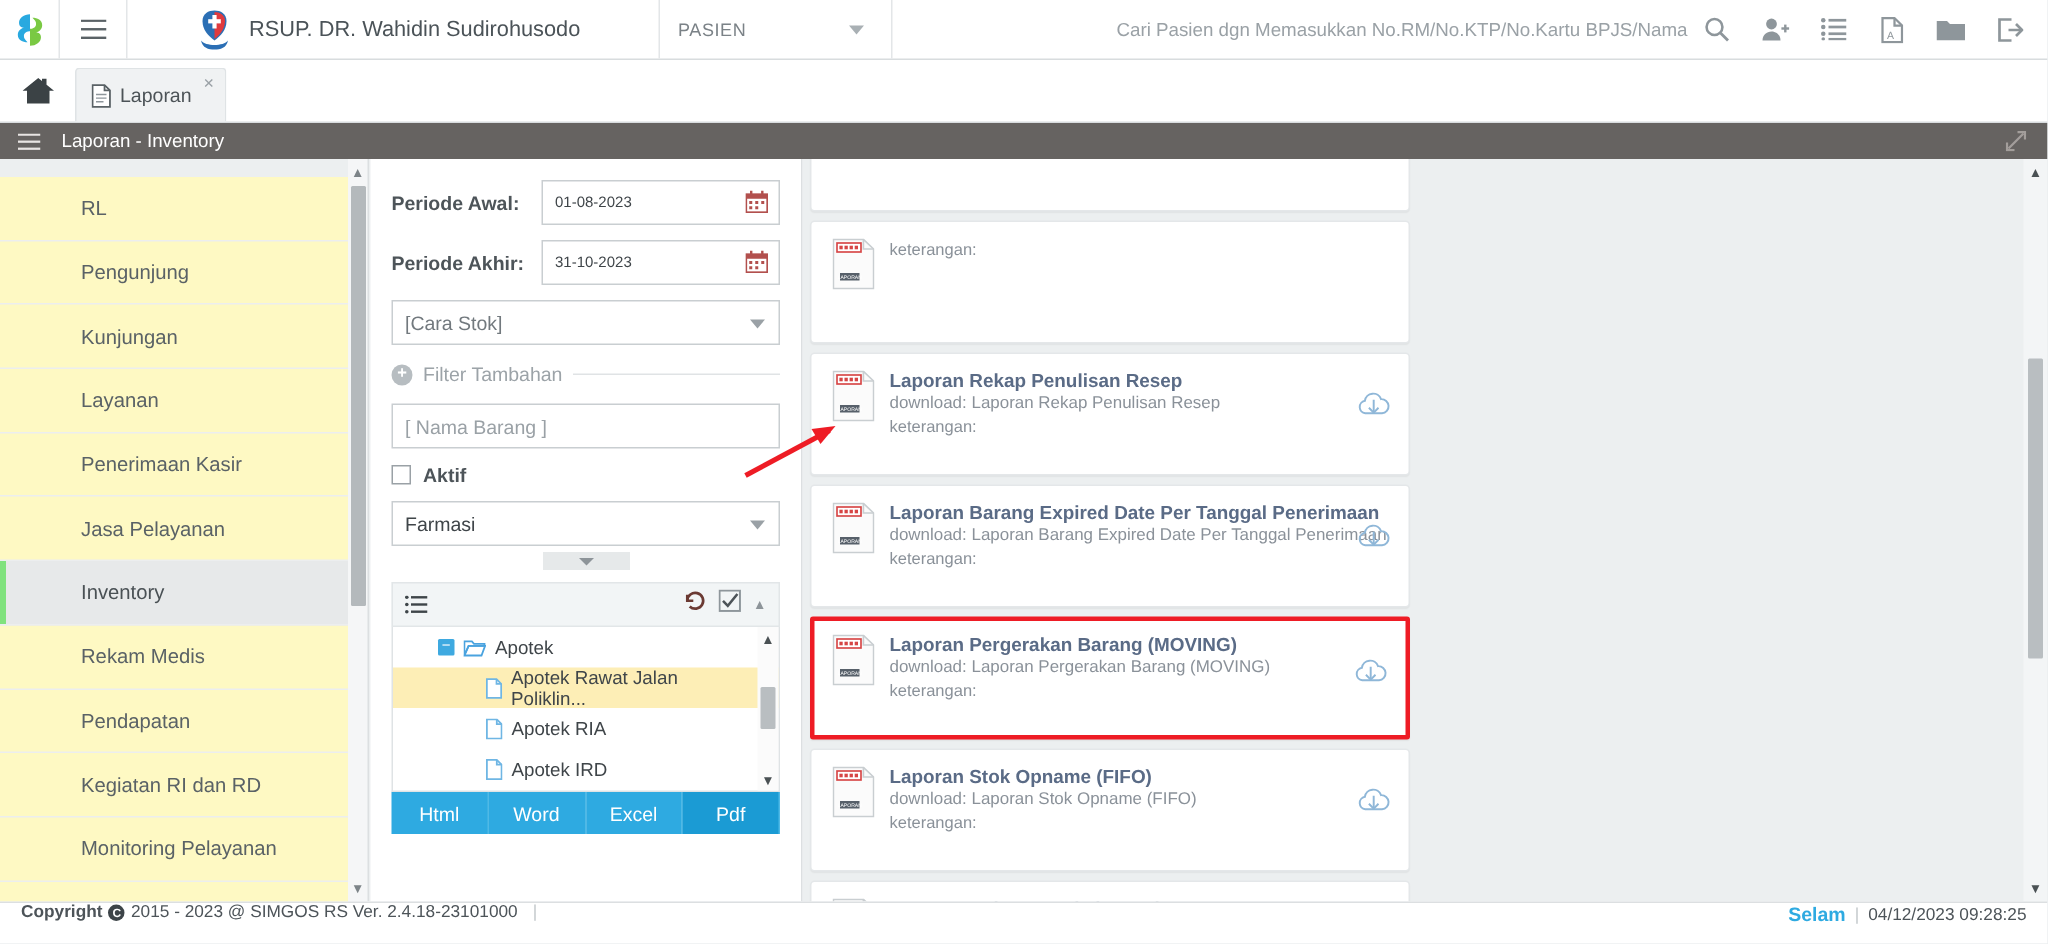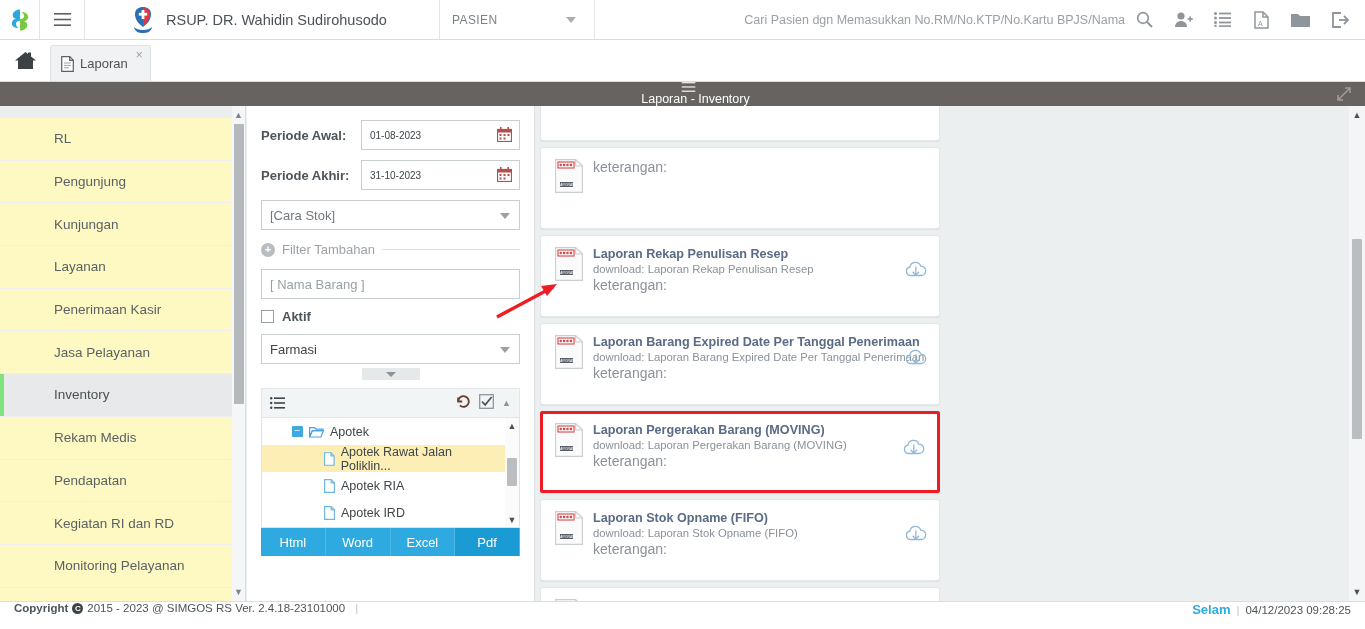--- a/index.html
+++ b/index.html
@@ -71,21 +71,20 @@
   .doc-tab-label { font-size: 13px; color: #4c5357; }
   .tab-close {
     position: absolute; top: 3px; right: 7px; font-size: 12px; color: #9aa1a6; line-height: 1;
   }
 
   
   .subheader {
     position: absolute; top: 82px; left: 0; width: 1365px; height: 24px;
     background: #666361; display: flex; align-items: center; padding-left: 12px;
     color: #ffffff;
-    flex-direction: column;
   }
   .subheader-title { font-size: 12.5px; margin-left: 14px; }
   .subheader-expand { position: absolute; right: 14px; top: 5px; color: #a39e9b; }
 
   
   .body-area {
     position: absolute; top: 106px; left: 0; width: 1365px; height: 495px;
     background: #eceff0;
   }
 
@@ -224,21 +223,21 @@
   .card-body { display: flex; gap: 10px; }
   .rep-icon { width: 28px; height: 34px; flex: none; }
   .card-texts { min-width: 0; }
   .card-title {
     font-size: 12.6px; font-weight: bold; color: #5a6b86; line-height: 15px;
     white-space: nowrap;
   }
   .card-sub {
     font-size: 11.3px; color: #8a9199; line-height: 15px; white-space: nowrap;
   }
-  .card-note { font-size: 14px; color: #8a9199; line-height: 17px; }
+  .card-note { font-size: 11px; color: #8a9199; line-height: 17px; }
   .dl-icon { position: absolute; right: 12px; top: 24px; color: #8fb7d8; }
 
   .cards-scroll {
     position: absolute; right: 0; top: 0; width: 16px; height: 495px; background: #f3f5f6;
   }
   .cards-thumb {
     position: absolute; left: 3px; top: 133px; width: 10px; height: 200px;
     background: #b9bec1; border-radius: 1px;
   }
   .cards-arrow { text-align: center; color: #4a5154; font-size: 9px; }

